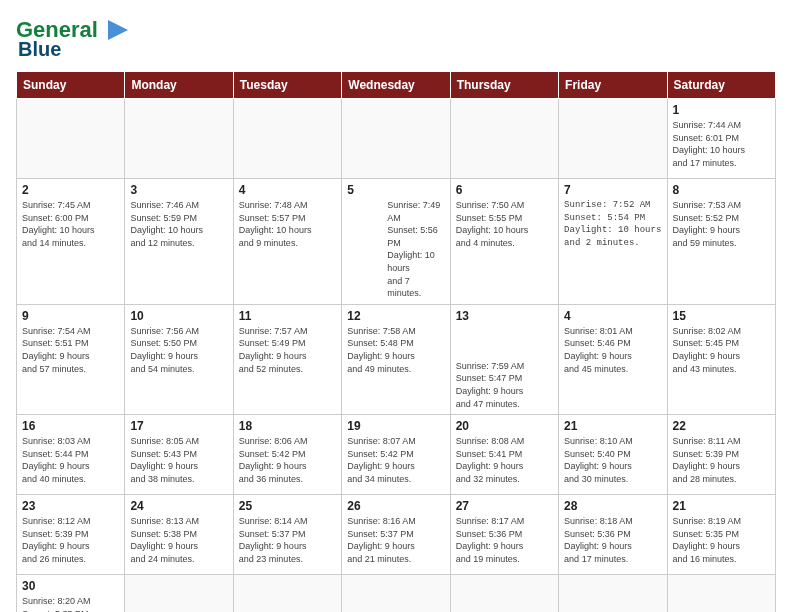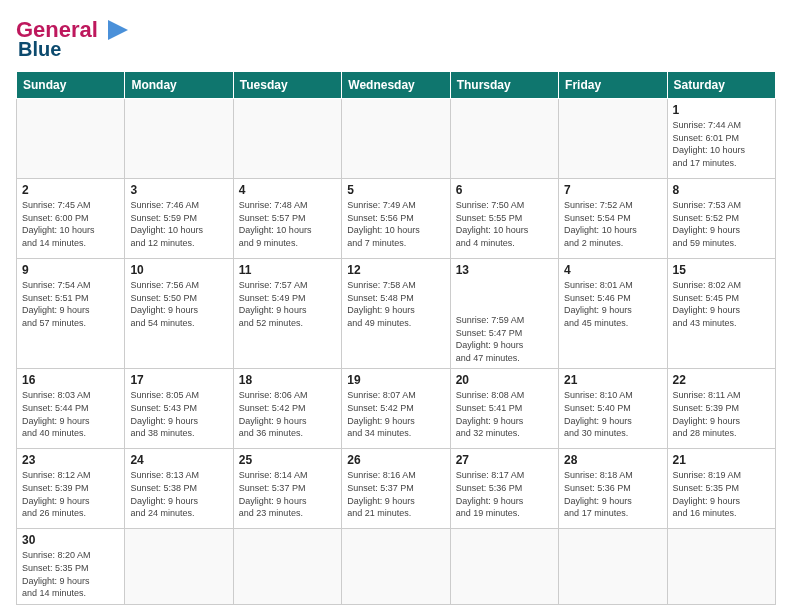--- a/index.html
+++ b/index.html
@@ -32,21 +32,21 @@
     .location {
       font-size: 14px;
       color: #555;
     }
     .calendar {
       width: 100%;
       border-collapse: collapse;
       table-layout: fixed;
     }
     .calendar th {
-      background: #0f766e;
+      background: #7f1d1d;
       color: #fff;
       text-align: left;
       padding: 6px 6px;
       font-size: 12px;
       font-weight: bold;
       border: 1px solid #fff;
     }
     .calendar td {
       border: 1px solid #ccc;
       vertical-align: top;
@@ -74,21 +74,21 @@
     .last-row td {
       height: 60px;
     }
   </style>
 </head>
 <body>
 
 <div class="header-area">
   <div class="logo">
   <div style="display:flex; align-items:center; gap:2px;">
-    <span style="font-size:22px; font-weight:bold; color:#be185d;">General</span>
+    <span style="font-size:22px; font-weight:bold; color:#15803d;">General</span>
     <svg width="32" height="28" viewBox="0 0 32 28">
       <polygon points="8,4 28,14 8,24" fill="#4a90d9"></polygon>
     </svg>
   </div>
   <span style="font-size:20px; font-weight:bold; color:#0c4a6e; margin-top:-6px; margin-left:2px;">Blue</span>
 </div>
   <div class="title-area">
     <div class="month-title"></div>
     <div class="location"></div>
   </div>
@@ -139,35 +139,35 @@
         </td>
         <td>
           <span class="day-number">4</span>
           <div class="day-info" style="white-space: pre-line;">Sunrise: 7:48 AM
 Sunset: 5:57 PM
 Daylight: 10 hours
 and 9 minutes.</div>
         </td>
         <td>
           <span class="day-number">5</span>
-          <div class="day-info" style="white-space: pre-line;">Sunrise: 7:49 AM
+          <div class="day-info" style="white-space: pre-line; margin-left: 40px;">Sunrise: 7:49 AM
 Sunset: 5:56 PM
 Daylight: 10 hours
 and 7 minutes.</div>
         </td>
         <td>
           <span class="day-number">6</span>
           <div class="day-info" style="white-space: pre-line;">Sunrise: 7:50 AM
 Sunset: 5:55 PM
 Daylight: 10 hours
 and 4 minutes.</div>
         </td>
         <td>
           <span class="day-number">7</span>
-          <div class="day-info" style="white-space: pre-line;">Sunrise: 7:52 AM
+          <div class="day-info" style="white-space: pre-line; font-family: Liberation Mono, monospace;">Sunrise: 7:52 AM
 Sunset: 5:54 PM
 Daylight: 10 hours
 and 2 minutes.</div>
         </td>
         <td>
           <span class="day-number">8</span>
           <div class="day-info" style="white-space: pre-line;">Sunrise: 7:53 AM
 Sunset: 5:52 PM
 Daylight: 9 hours
 and 59 minutes.</div>

